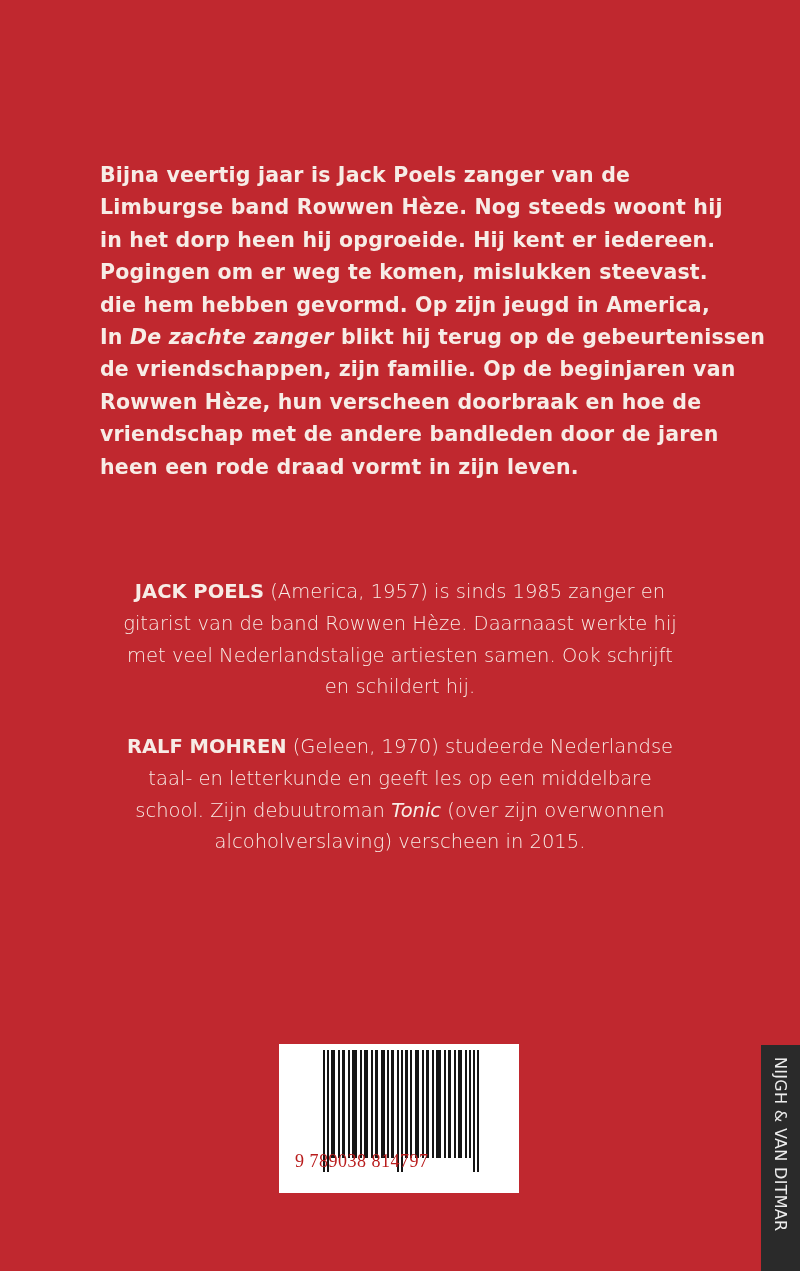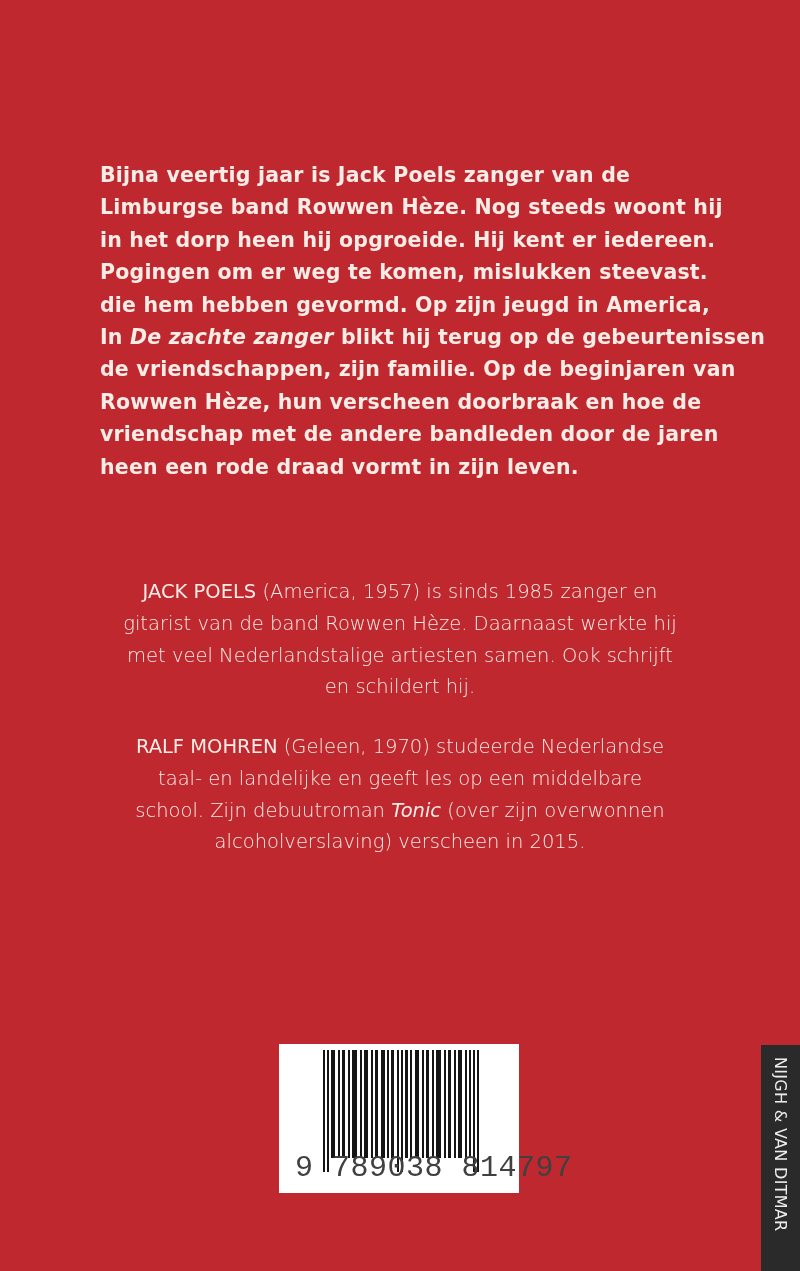--- a/index.html
+++ b/index.html
@@ -34,21 +34,21 @@
       left: 100px;
       width: 600px;
       text-align: center;
       font-family: "DejaVu Sans", sans-serif;
       font-weight: 300;
       font-size: 19.5px;
       line-height: 31.8px;
       letter-spacing: 0px;
     }
     .bio .line { display: block; white-space: nowrap; }
-    .bio b { font-weight: normal; }
+    .bio b { font-weight: bold; }
     .bio em { font-style: italic; }
     .bio-jack { top: 576px; }
     .bio-ralf { top: 731px; }
 
     .barcode-box {
       position: absolute;
       left: 279px;
       top: 1044px;
       width: 240px;
       height: 149px;
@@ -56,23 +56,23 @@
     }
     .barcode-bars {
       position: absolute;
       left: 0;
       top: 0;
     }
     .barcode-number {
       position: absolute;
       left: 16px;
       top: 107px;
-      font-family: Liberation Mono, monospace;
-      font-size: 30px;
-      color: #404040;
+      font-family: Liberation Serif, serif;
+      font-size: 18px;
+      color: #b91c1c;
       letter-spacing: 0.5px;
       white-space: pre;
     }
 
     .publisher-tab {
       position: absolute;
       left: 761px;
       top: 1045px;
       width: 39px;
       height: 226px;
@@ -109,21 +109,21 @@
 
 <div class="bio bio-jack">
   <span class="line"><b>JACK POELS</b><span> (America, 1957) is sinds 1985 zanger en</span></span>
   <span class="line">gitarist van de band Rowwen Hèze. Daarnaast werkte hij</span>
   <span class="line">met veel Nederlandstalige artiesten samen. Ook schrijft</span>
   <span class="line">en schildert hij.</span>
 </div>
 
 <div class="bio bio-ralf">
   <span class="line"><b>RALF MOHREN</b><span> (Geleen, 1970) studeerde Nederlandse</span></span>
-  <span class="line">taal- en landelijke en geeft les op een middelbare</span>
+  <span class="line">taal- en letterkunde en geeft les op een middelbare</span>
   <span class="line"><span>school. Zijn debuutroman </span><em>Tonic</em><span> (over zijn overwonnen</span></span>
   <span class="line">alcoholverslaving) verscheen in 2015.</span>
 </div>
 
 <div class="barcode-box">
   <svg class="barcode-bars" width="240" height="149" viewBox="0 0 240 149">
     <g fill="#151515">
 
       <rect x="44" y="6" width="2" height="122"></rect>
       <rect x="48" y="6" width="2" height="122"></rect>

